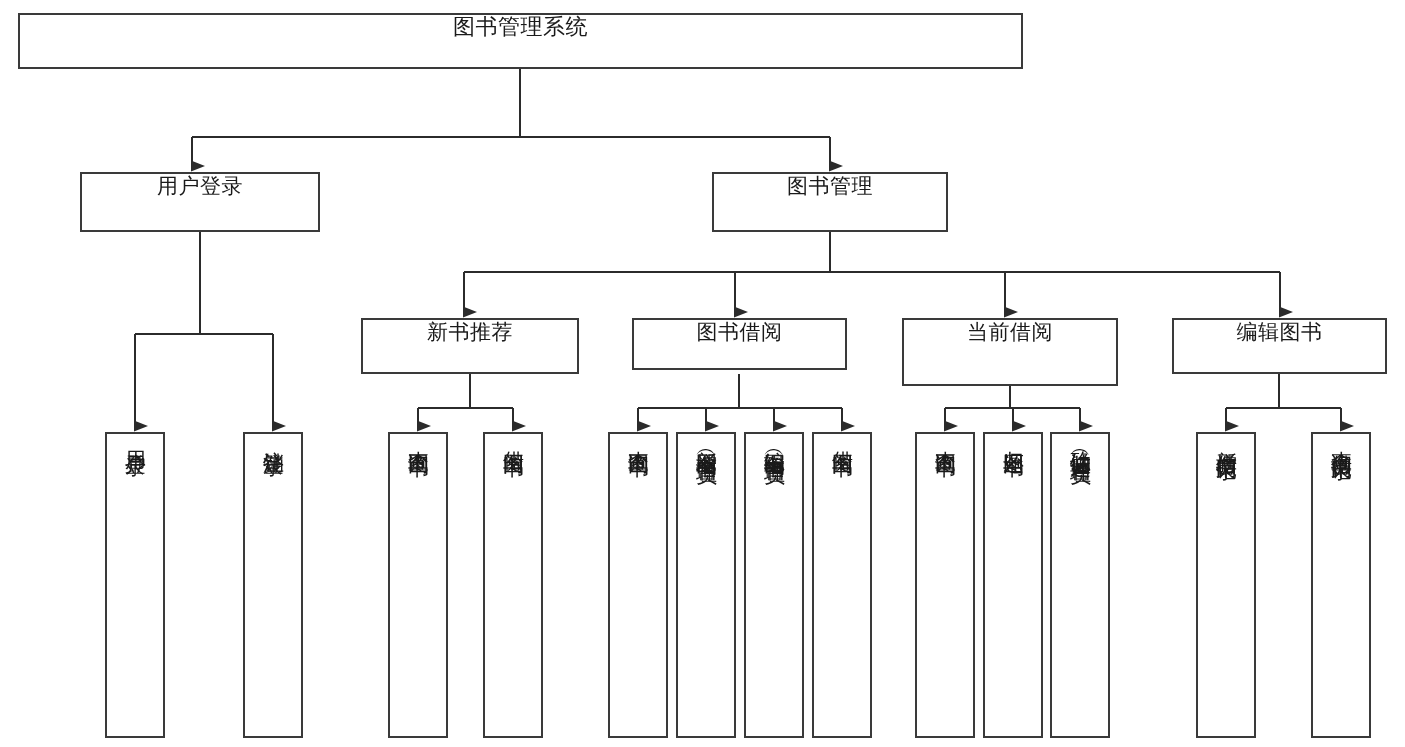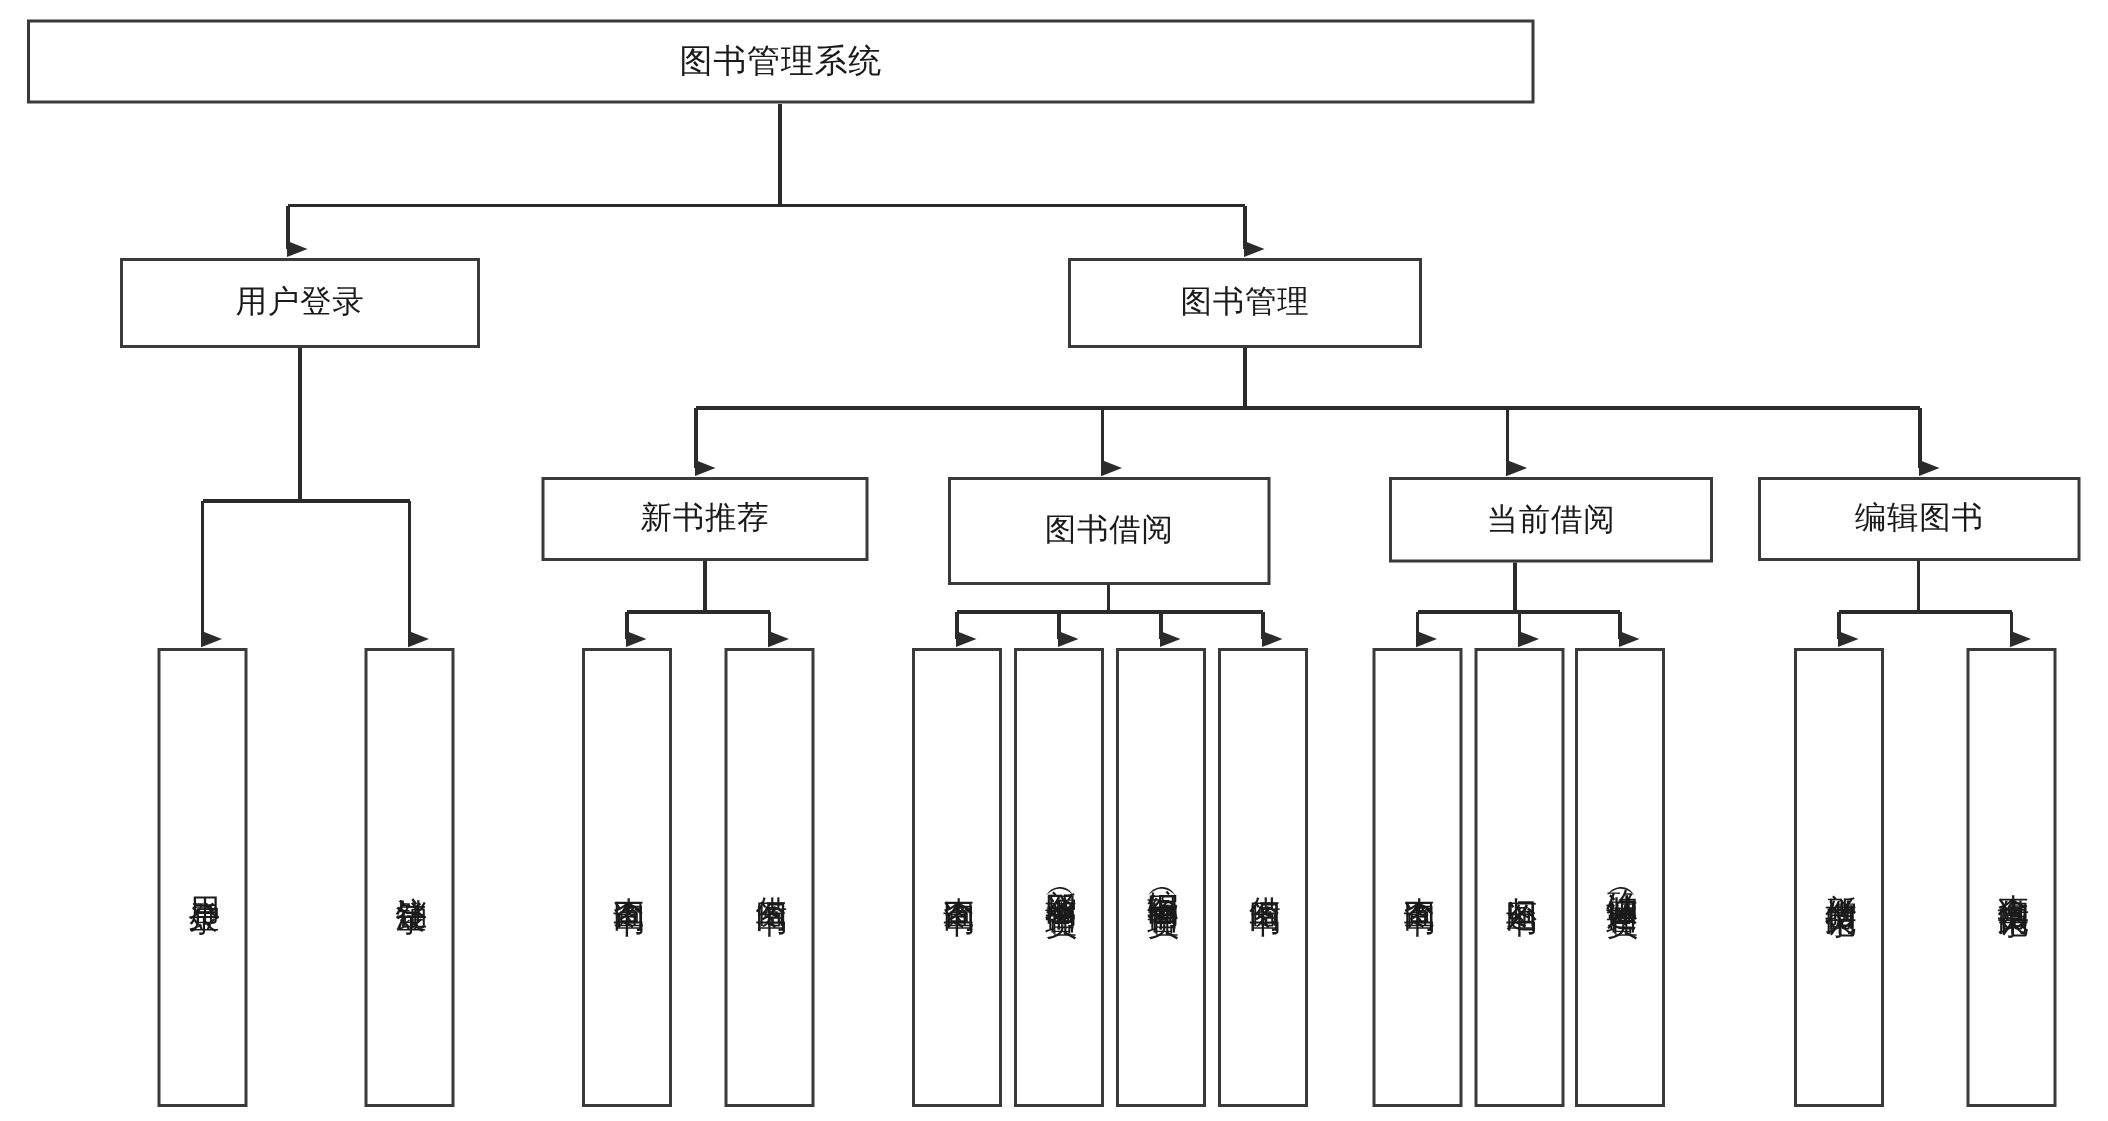--- a/index.html
+++ b/index.html
@@ -26,21 +26,20 @@
     width: 1405px;
     height: 747px;
     pointer-events: none;
   }
   .node {
     position: absolute;
     box-sizing: border-box;
     background: #ffffff;
     border: 2px solid #3a3a3a;
     display: flex;
-    align-items: center;
     justify-content: center;
     color: #1a1a1a;
   }
   .node.horiz {
     font-size: 21px;
     letter-spacing: 0.5px;
     line-height: 1.1;
   }
   .node.vert {
     font-size: 21px;
@@ -132,24 +131,24 @@
   <div class="node horiz" style="left:80px; top:172px; width:240px; height:60px;">
     <span>用户登录</span>
   </div>
   <div class="node horiz" style="left:712px; top:172px; width:236px; height:60px;">
     <span>图书管理</span>
   </div>
 
   <div class="node horiz" style="left:361px; top:318px; width:218px; height:56px;">
     <span>新书推荐</span>
   </div>
-  <div class="node horiz" style="left:632px; top:318px; width:215px; height:72px;">
+  <div class="node horiz" style="left:632px; top:318px; width:215px; height:52px;">
     <span>图书借阅</span>
   </div>
-  <div class="node horiz" style="left:902px; top:318px; width:216px; height:57px;margin-left:24px;">
+  <div class="node horiz" style="left:902px; top:318px; width:216px; height:68px;">
     <span>当前借阅</span>
   </div>
   <div class="node horiz" style="left:1172px; top:318px; width:215px; height:56px;">
     <span>编辑图书</span>
   </div>
 
   <div class="node vert" style="left:105px; top:432px; width:60px; height:306px;">
     <span class="vtext">用户登录</span>
   </div>
   <div class="node vert" style="left:243px; top:432px; width:60px; height:306px;">

